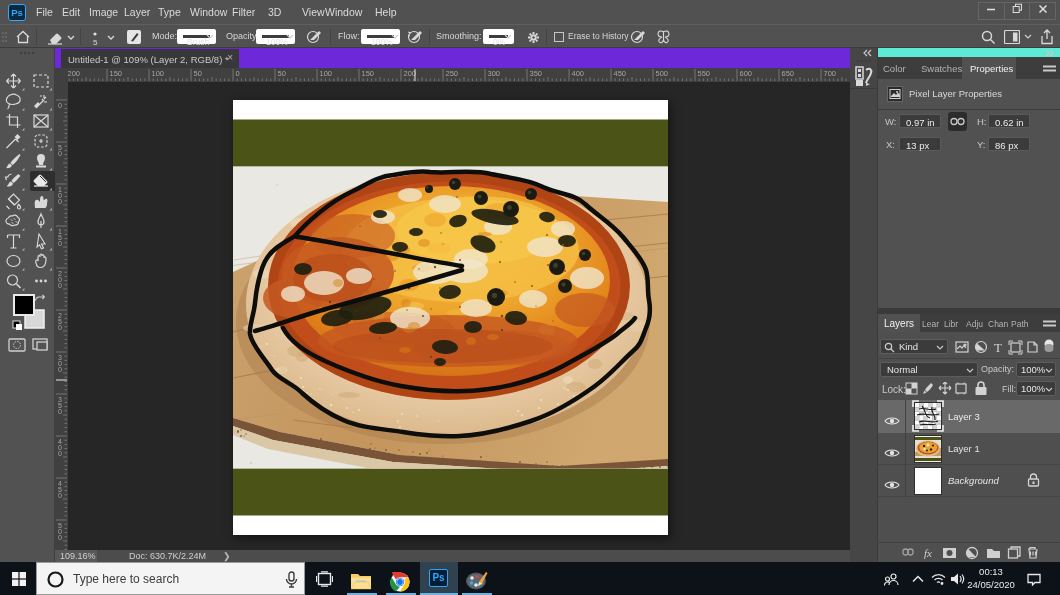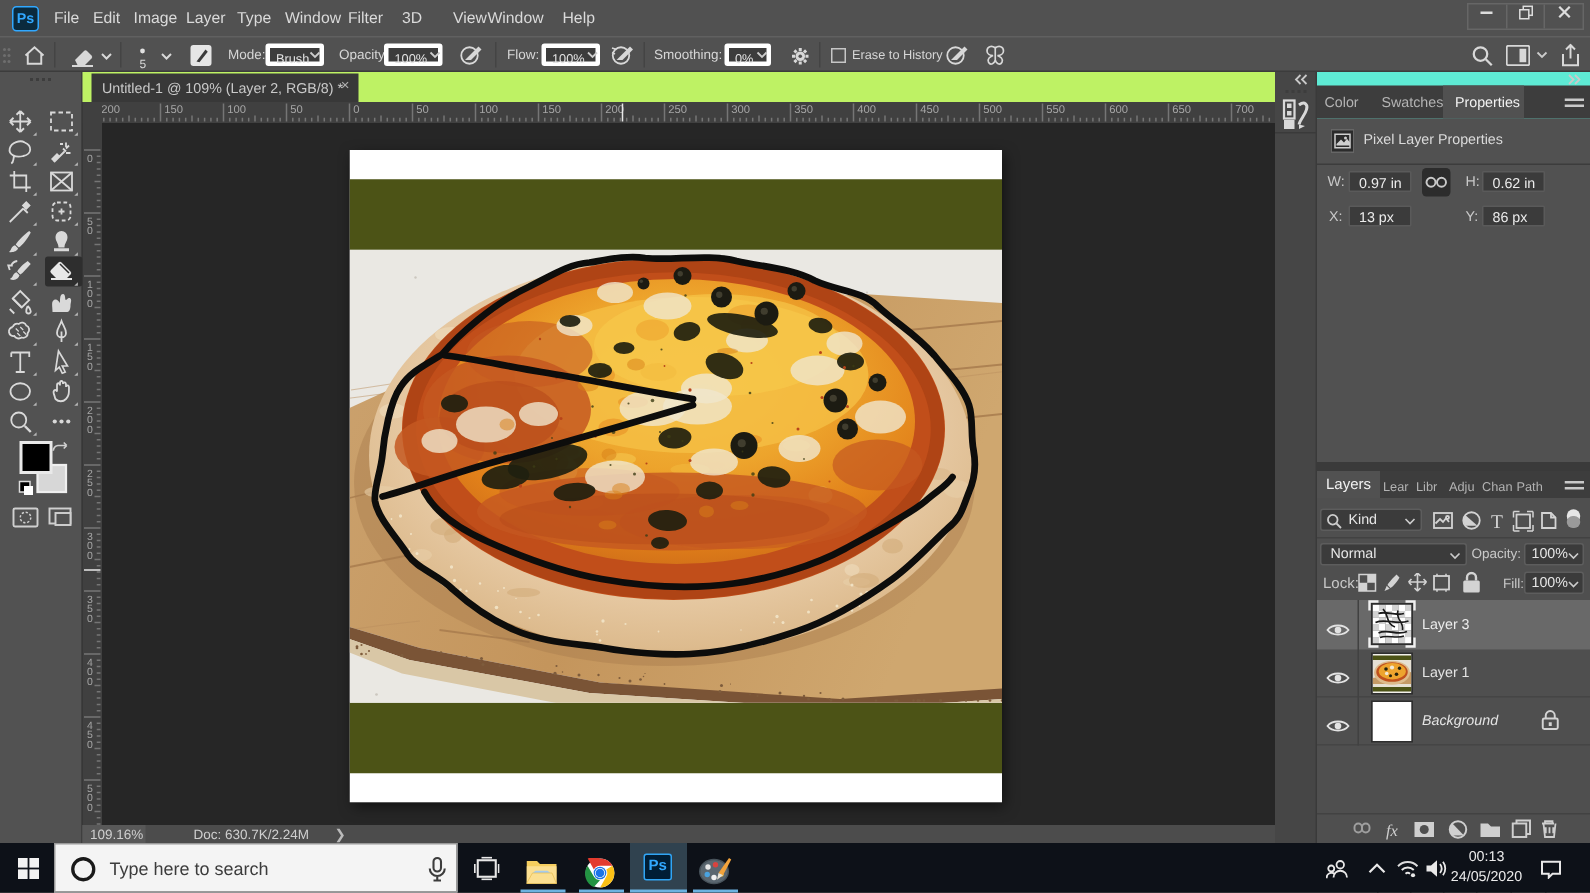--- a/index.html
+++ b/index.html
@@ -4,28 +4,28 @@
 html,body{width:1060px;height:595px;overflow:hidden;background:#515151;
   font-family:"Liberation Sans",sans-serif;-webkit-font-smoothing:antialiased}
 .abs{position:absolute}
 #menubar{left:0;top:0;width:1060px;height:24px;background:#515151}
 #menubar .mi{position:absolute;top:6px;font-size:10.5px;color:#dadada}
 #pslogo{position:absolute;left:8px;top:3.5px;width:18px;height:17px;background:#0b2a3d;
   border:1px solid #31a8ff;border-radius:3px;color:#31a8ff;font-size:9.5px;font-weight:bold;
   text-align:center;line-height:15px}
 #optbar{left:0;top:24px;width:1060px;height:24px;background:#515151;border-top:1px solid #606060;border-bottom:1px solid #3c3c3c}
 .obtxt{position:absolute;top:6px;font-size:9px;color:#d6d6d6}
-.obbox{position:absolute;top:3.5px;height:15px;background:#3c3c3c;border:3px solid #ffffff;border-radius:2px;
+.obbox{position:absolute;top:3.5px;height:15px;background:#3c3c3c;border:6px solid #ffffff;border-radius:2px;
   font-size:8.5px;color:#e3e3e3;padding:2.5px 4px 0 4px;line-height:10px}
 .obdiv{position:absolute;top:3px;width:1px;height:17px;background:#444}
 #wctr{position:absolute;right:4px;top:2px;width:78px;height:18px;border:1px solid #666;display:flex}
 #wctr div{flex:1;border-right:1px solid #666;color:#ddd;text-align:center;font-size:10px;line-height:16px}
 #wctr div:last-child{border-right:none}
 #toolbar{left:0;top:48px;width:55px;height:514px;background:#525252;border-right:1px solid #3f3f3f}
-#tabbar{left:55px;top:48px;width:795px;height:20px;background:#bef264}
+#tabbar{left:55px;top:48px;width:795px;height:20px;background:#6d28d9}
 #doctab{position:absolute;left:6px;top:1px;width:178px;height:19px;background:#383838;
   color:#c9c9c9;font-size:9.5px;padding:5px 0 0 7px}
 #doctab .x{position:absolute;right:6px;top:3px;color:#b0b0b0;font-size:10px}
 #docwin{left:55px;top:68px;width:795px;height:482px;background:#262626;overflow:hidden}
 #statusbar{left:55px;top:550px;width:795px;height:12px;background:#4c4c4c;font-size:9px;color:#cfcfcf}
 #rightcol{left:850px;top:48px;width:210px;height:514px;background:#464646}
 #dockstrip{position:absolute;left:0;top:0;width:28px;height:514px;background:#464646;border-right:1px solid #3a3a3a}
 #panels{position:absolute;left:28px;top:0;width:182px;height:514px;background:#5eead4}
 .ptabs{position:absolute;left:0;width:182px;height:22px;background:#3d3d3d}
 .ptab{position:absolute;top:0;height:22px;font-size:9.5px;color:#b3b3b3;padding-top:6px}

